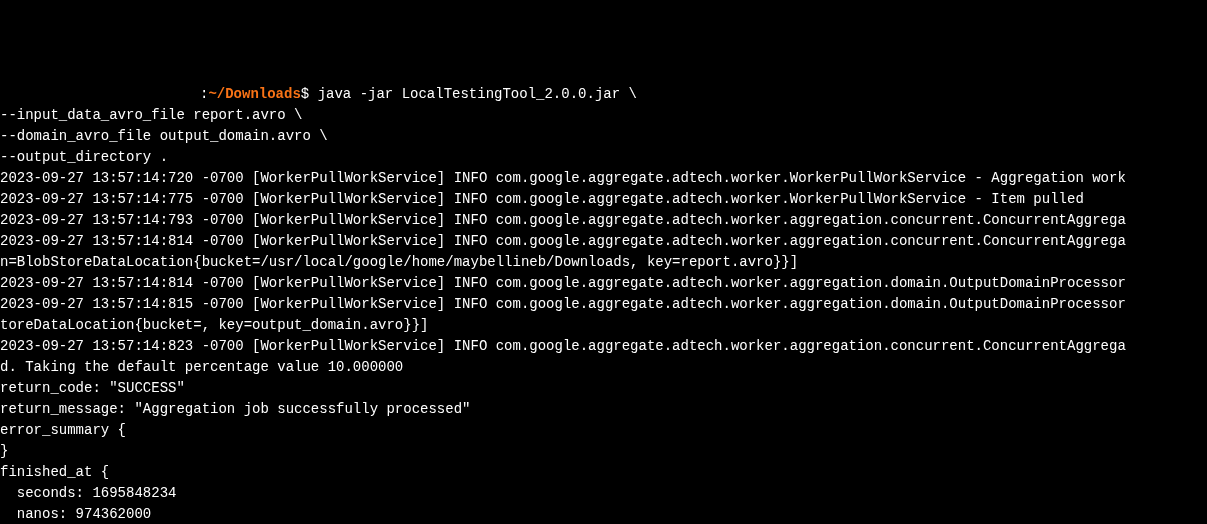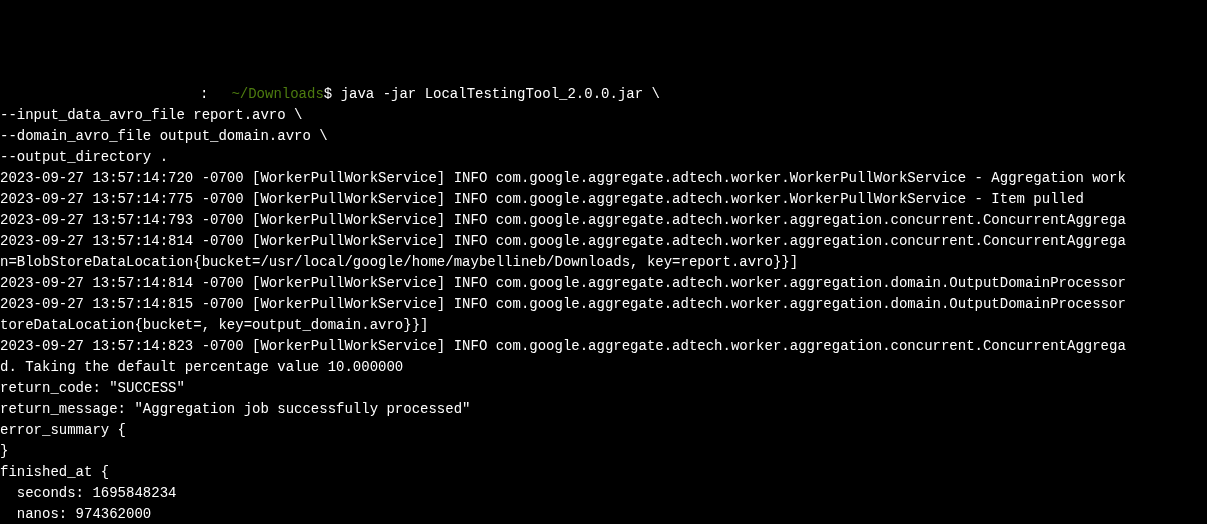--- a/index.html
+++ b/index.html
@@ -22,23 +22,22 @@
     .terminal {
       padding: 0;
     }
     .redacted {
       background: #000000;
       color: #000000;
       display: inline-block;
       width: 200px;
     }
     .prompt-path {
-      color: #4d7c0f;
-      font-weight: normal;
-      margin-left: 23px;
+      color: #f97316;
+      font-weight: bold;
     }
     .prompt-sep {
       color: #ffffff;
     }
     .prompt-dollar {
       color: #ffffff;
     }
     .line {
       display: block;
     }

